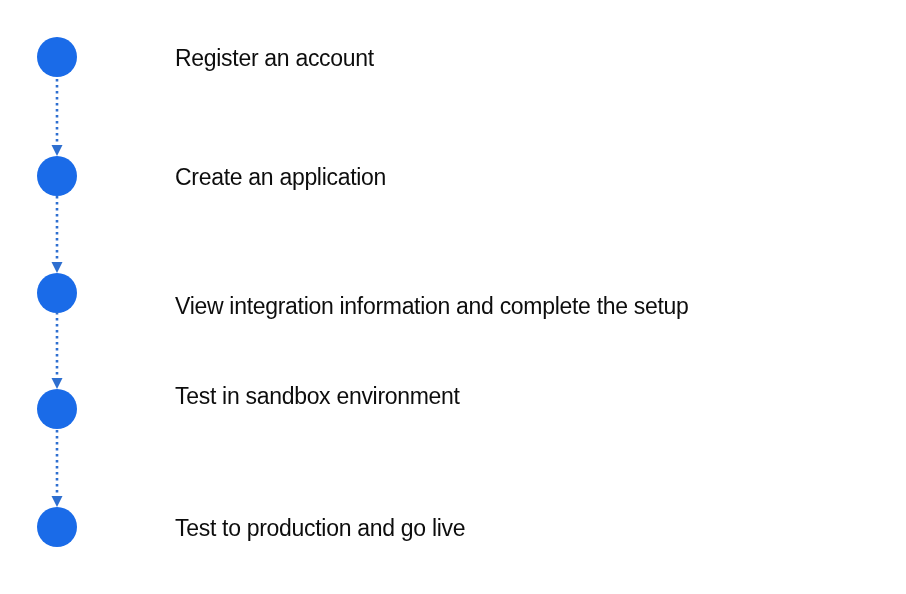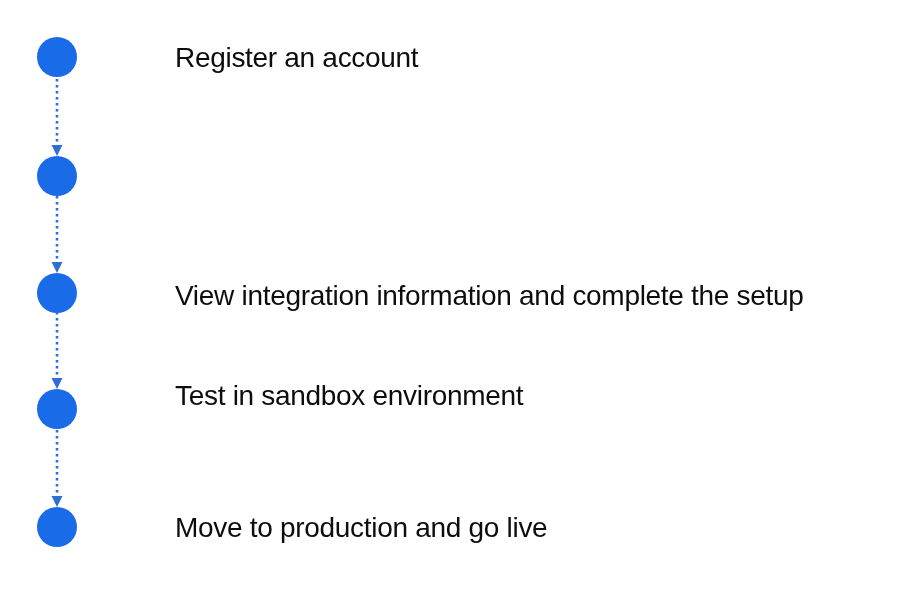--- a/index.html
+++ b/index.html
@@ -24,27 +24,27 @@
     width:40px;
     height:40px;
     border-radius:50%;
     background:var(--accent);
   }
   .n1{top:37px}.n2{top:156px}.n3{top:273px}.n4{top:389px}.n5{top:507px}
   .label{
     position:absolute;
     left:175px;
     transform:translateY(-50%);
-    font-size:28px;
+    font-size:23px;
     line-height:1;
     color:var(--text);
     white-space:nowrap;
     letter-spacing:-0.3px;
   }
-  .l1{top:58px}.l2{top:177px}.l3{top:296px}.l4{top:396px}.l5{top:528px}
+  .l1{top:58px}.l2{top:177px}.l3{top:306px}.l4{top:396px}.l5{top:528px}
   .conn{
     position:absolute;
     left:50px;
     width:14px;
     height:78px;
   }
   .c1{top:78px}.c2{top:195px}.c3{top:311px}.c4{top:429px}
   .conn line{
     stroke:var(--connector);
     stroke-width:2.6;
@@ -61,20 +61,21 @@
 
   <div class="node n1"></div>
   <div class="label l1">Register an account</div>
 
   <svg class="conn c1" width="14" height="78" viewBox="0 0 14 78">
     <line x1="7" y1="1" x2="7" y2="66"></line>
     <polygon points="1.5,67 12.5,67 7,78"></polygon>
   </svg>
 
   <div class="node n2"></div>
+  <div class="label l2">Create an application</div>
 
   <svg class="conn c2" width="14" height="78" viewBox="0 0 14 78">
     <line x1="7" y1="1" x2="7" y2="66"></line>
     <polygon points="1.5,67 12.5,67 7,78"></polygon>
   </svg>
 
   <div class="node n3"></div>
   <div class="label l3">View integration information and complete the setup</div>
 
   <svg class="conn c3" width="14" height="78" viewBox="0 0 14 78">
@@ -84,15 +85,15 @@
 
   <div class="node n4"></div>
   <div class="label l4">Test in sandbox environment</div>
 
   <svg class="conn c4" width="14" height="78" viewBox="0 0 14 78">
     <line x1="7" y1="1" x2="7" y2="66"></line>
     <polygon points="1.5,67 12.5,67 7,78"></polygon>
   </svg>
 
   <div class="node n5"></div>
-  <div class="label l5">Move to production and go live</div>
+  <div class="label l5">Test to production and go live</div>
 
 </div>
 
 </body></html>

